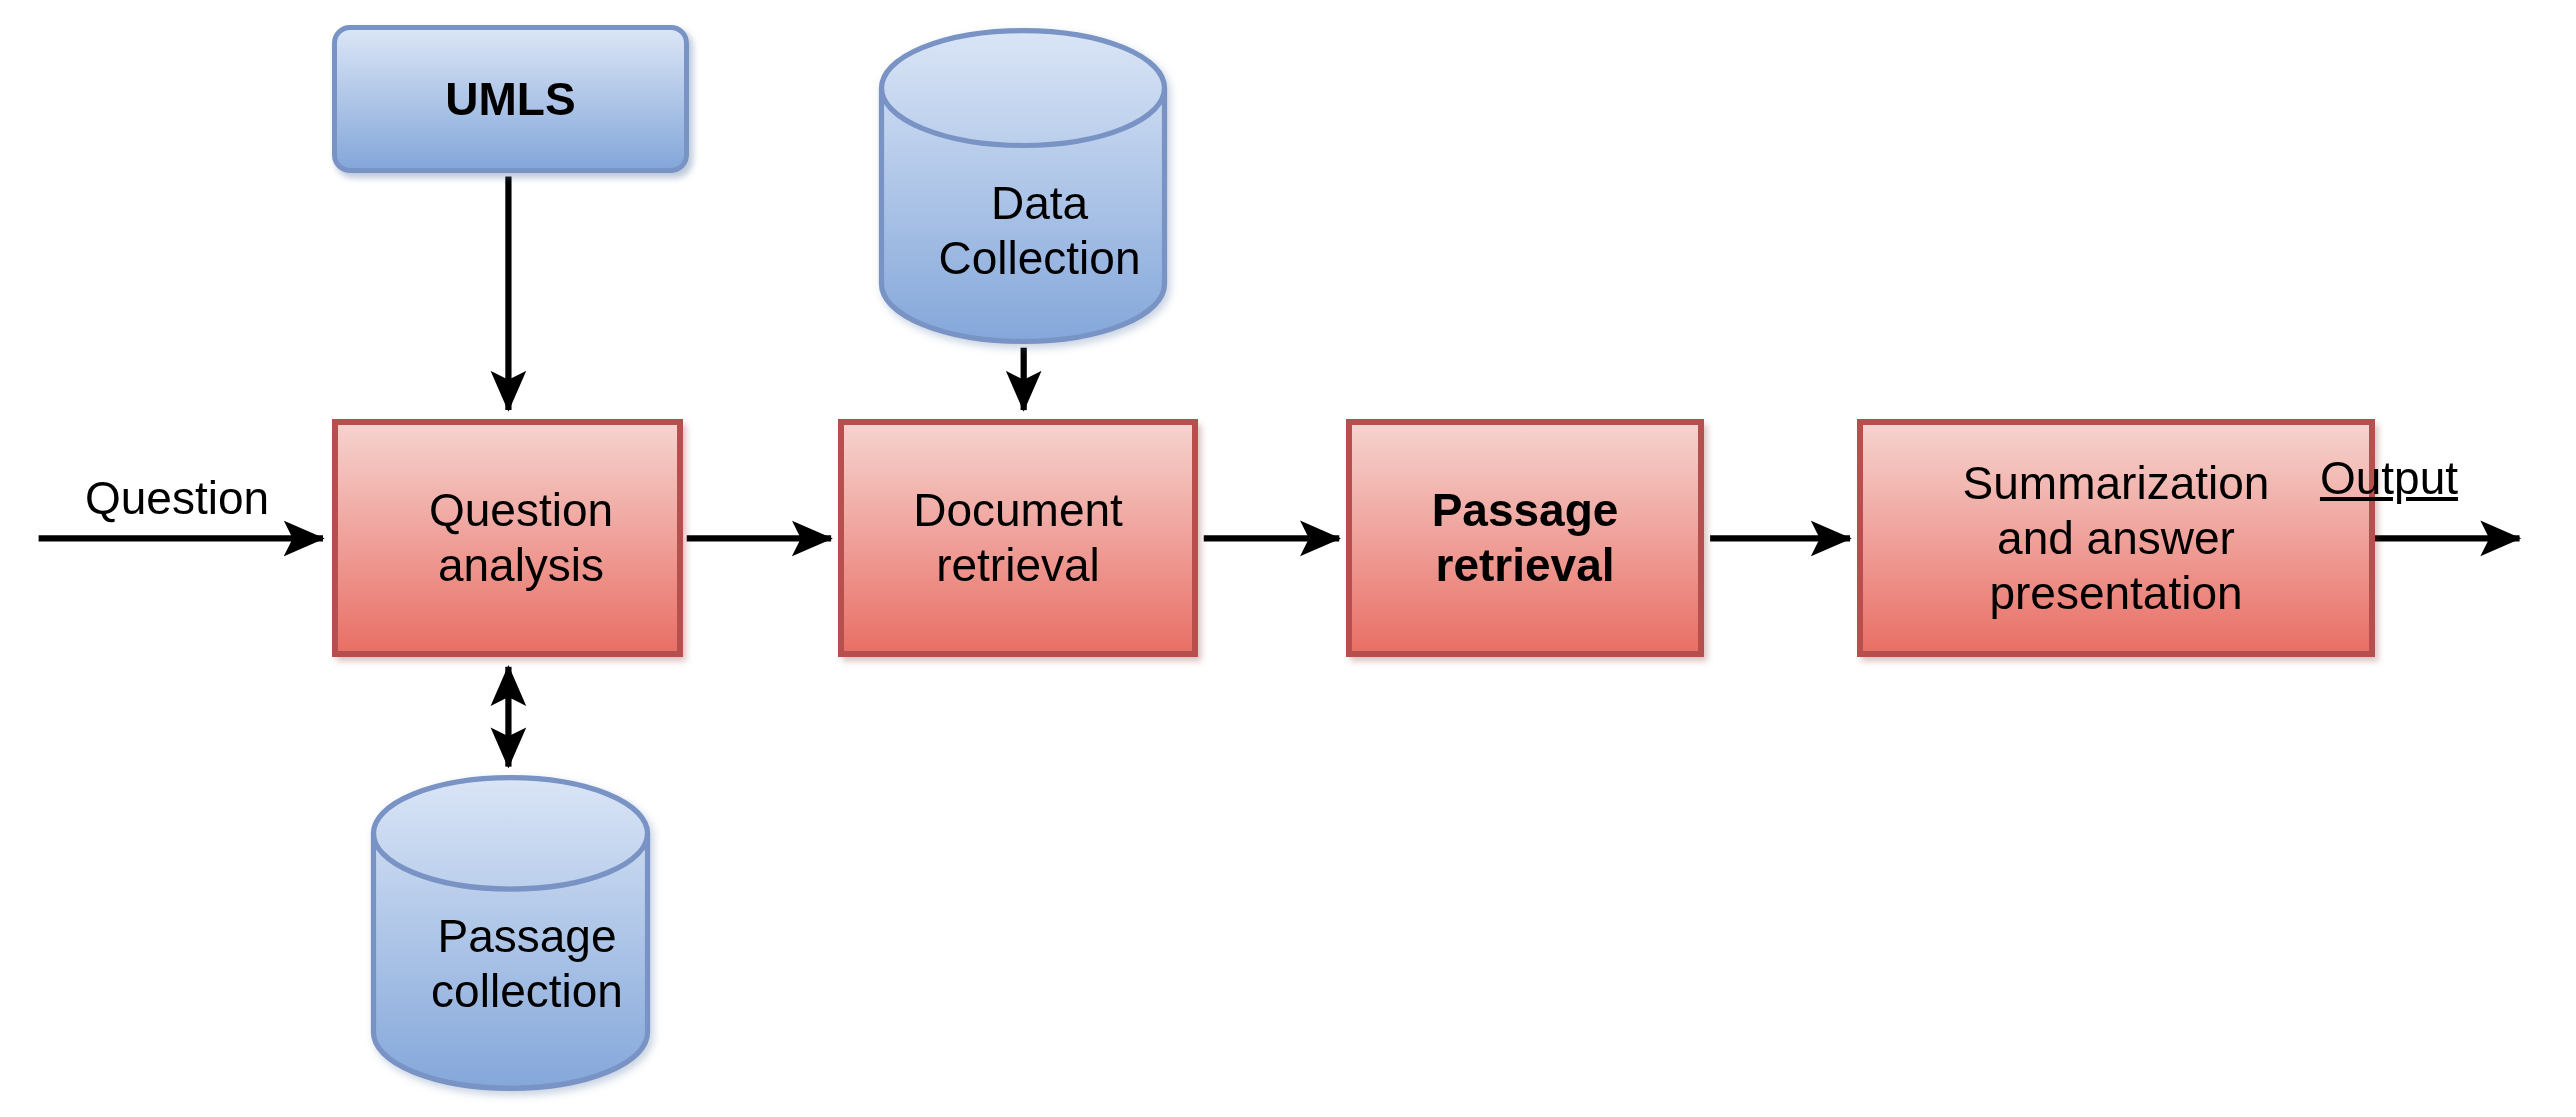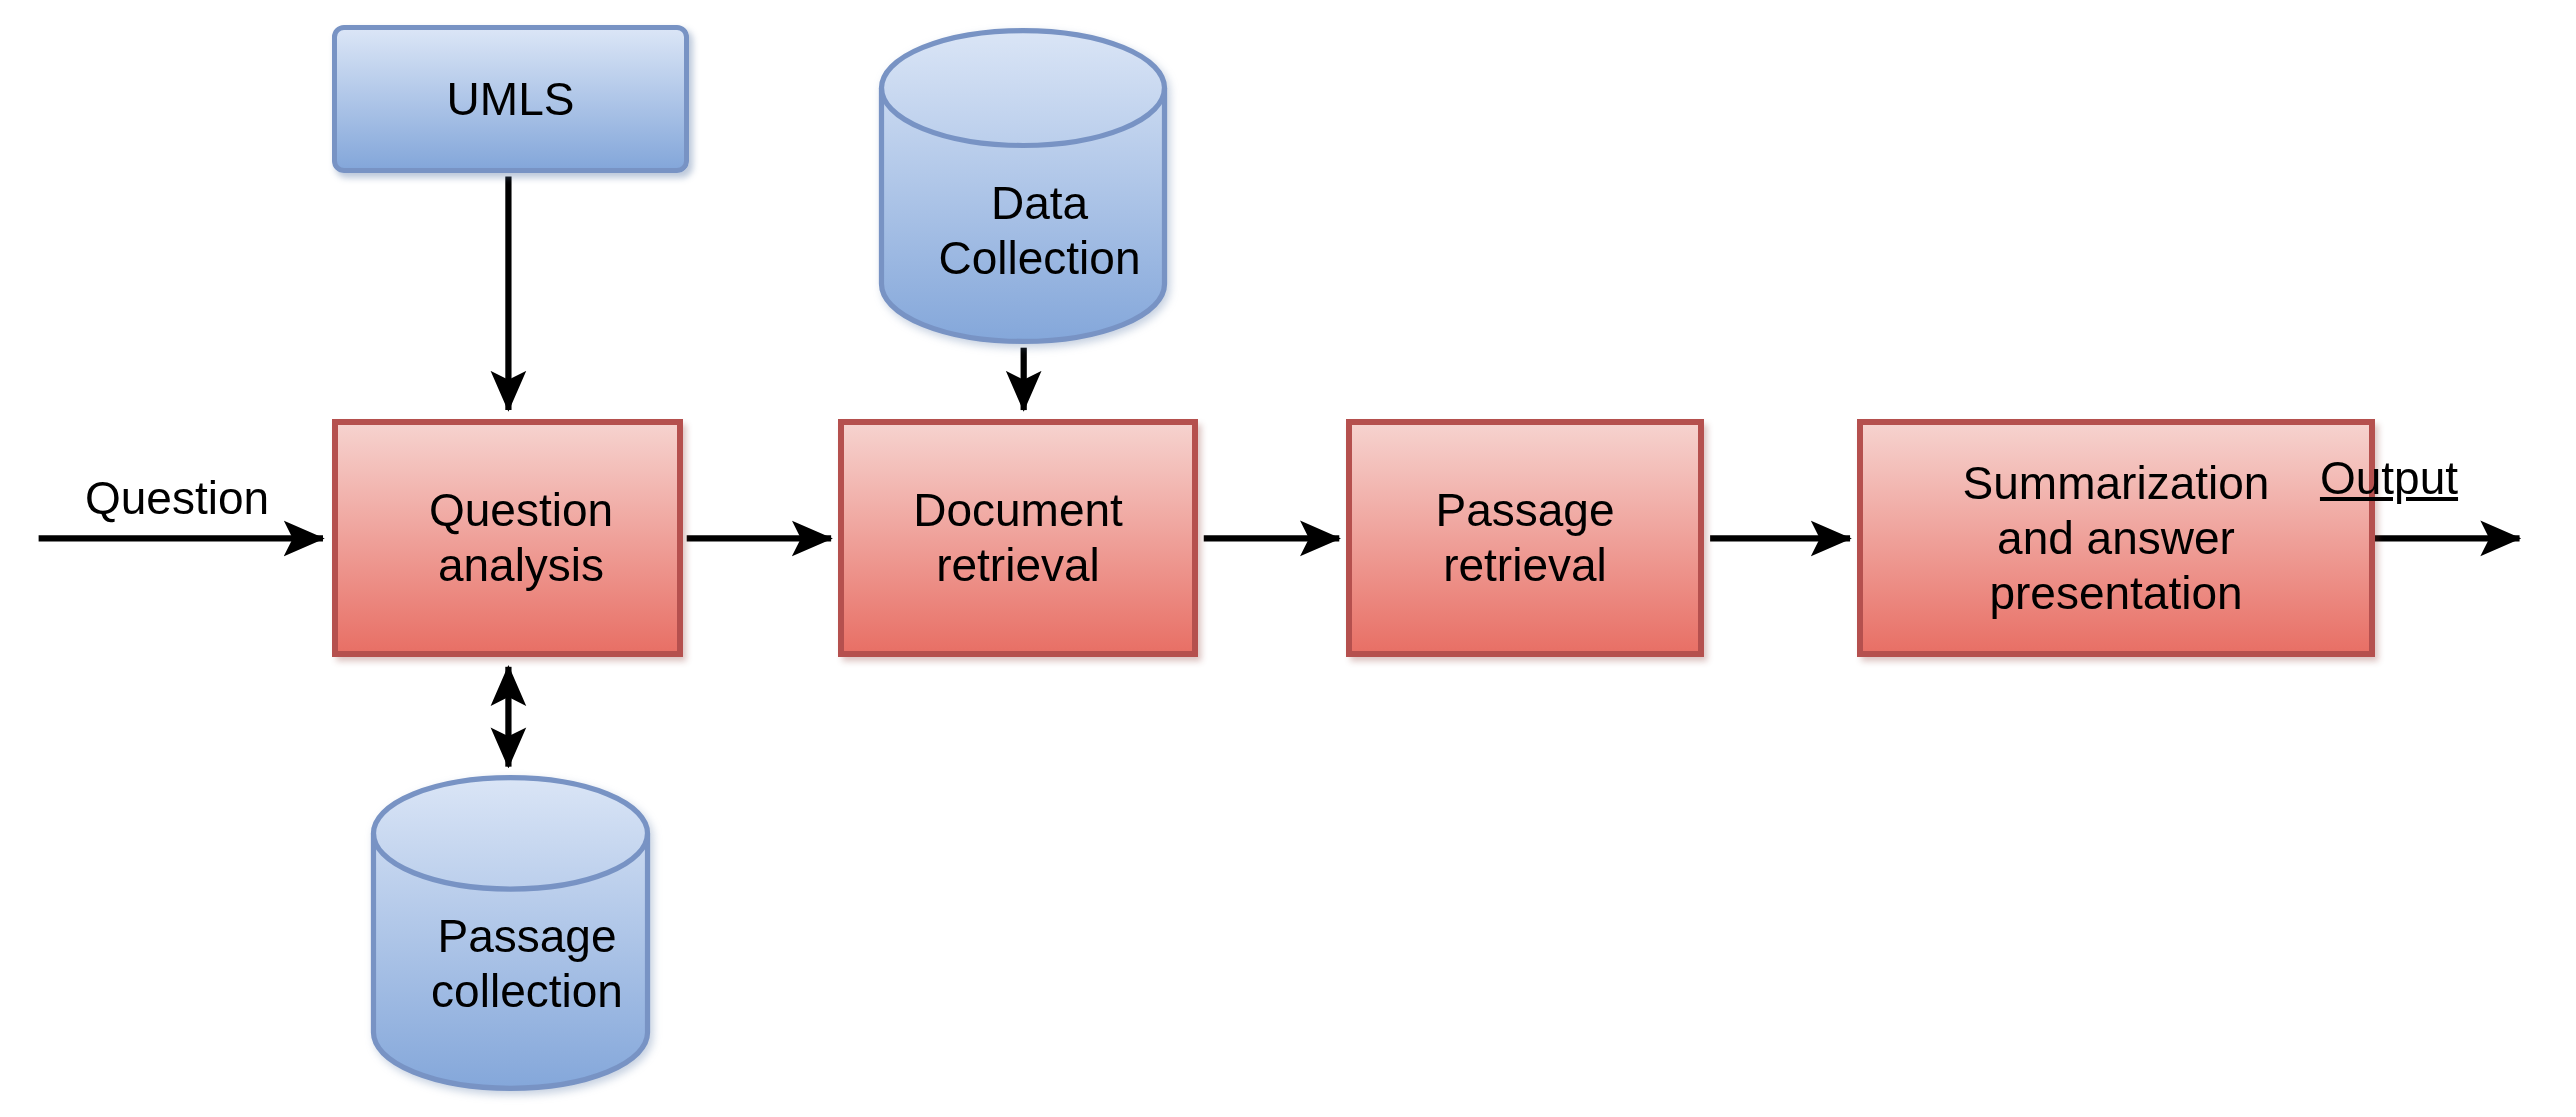--- a/index.html
+++ b/index.html
@@ -35,22 +35,23 @@
     color: var(--text);
   }
   .process {
     background: linear-gradient(180deg, var(--process-fill-top) 0%, var(--process-fill-bottom) 100%);
     border: 6.2px solid var(--process-border);
     box-shadow: 3.6px 4.5px 6.2px rgba(140, 55, 50, 0.30);
   }
   .rounded {
     background: linear-gradient(180deg, var(--datastore-fill-top) 0%, var(--datastore-fill-bottom) 100%);
     border: 5.3px solid var(--datastore-border);
-    border-radius: 12px;
+    border-radius: 18px;
     box-shadow: 3.6px 4.5px 6.2px rgba(90, 120, 165, 0.40);
+    font-weight: bold;
   }
   .cylinder-wrap { position: absolute; }
   .cylinder-wrap svg { display: block; filter: drop-shadow(3.6px 4.5px 4.5px rgba(90, 120, 165, 0.35)); }
   .cylinder-label {
     position: absolute;
     left: 0; right: 0; top: 0; bottom: 0;
     display: flex;
     align-items: center;
     justify-content: center;
     text-align: center;
@@ -130,21 +131,21 @@
   </div>
 
   <div class="node process" style="left:332px; top:419px; width:351px; height:238px;justify-content:flex-end;">
     <span class="label-span" style="max-width:312px;">Question analysis</span>
   </div>
 
   <div class="node process" style="left:838px; top:419px; width:360px; height:238px;">
     <span class="label-span" style="max-width:330px;">Document retrieval</span>
   </div>
 
-  <div class="node process" style="left:1346px; top:419px; width:358px; height:238px;">
+  <div class="node process" style="left:1346px; top:419px; width:358px; height:238px;font-weight:bold;">
     <span class="label-span" style="max-width:330px;">Passage retrieval</span>
   </div>
 
   <div class="node process" style="left:1857px; top:419px; width:518px; height:238px;">
     <span class="label-span" style="max-width:357px;">Summarization and answer presentation</span>
   </div>
 
   <div class="flow-label" style="left:52px; top:471px; width:250px;">Question</div>
 
   <div class="flow-label" style="left:2293px; top:451px; width:192px;text-decoration:underline;">Output</div>

